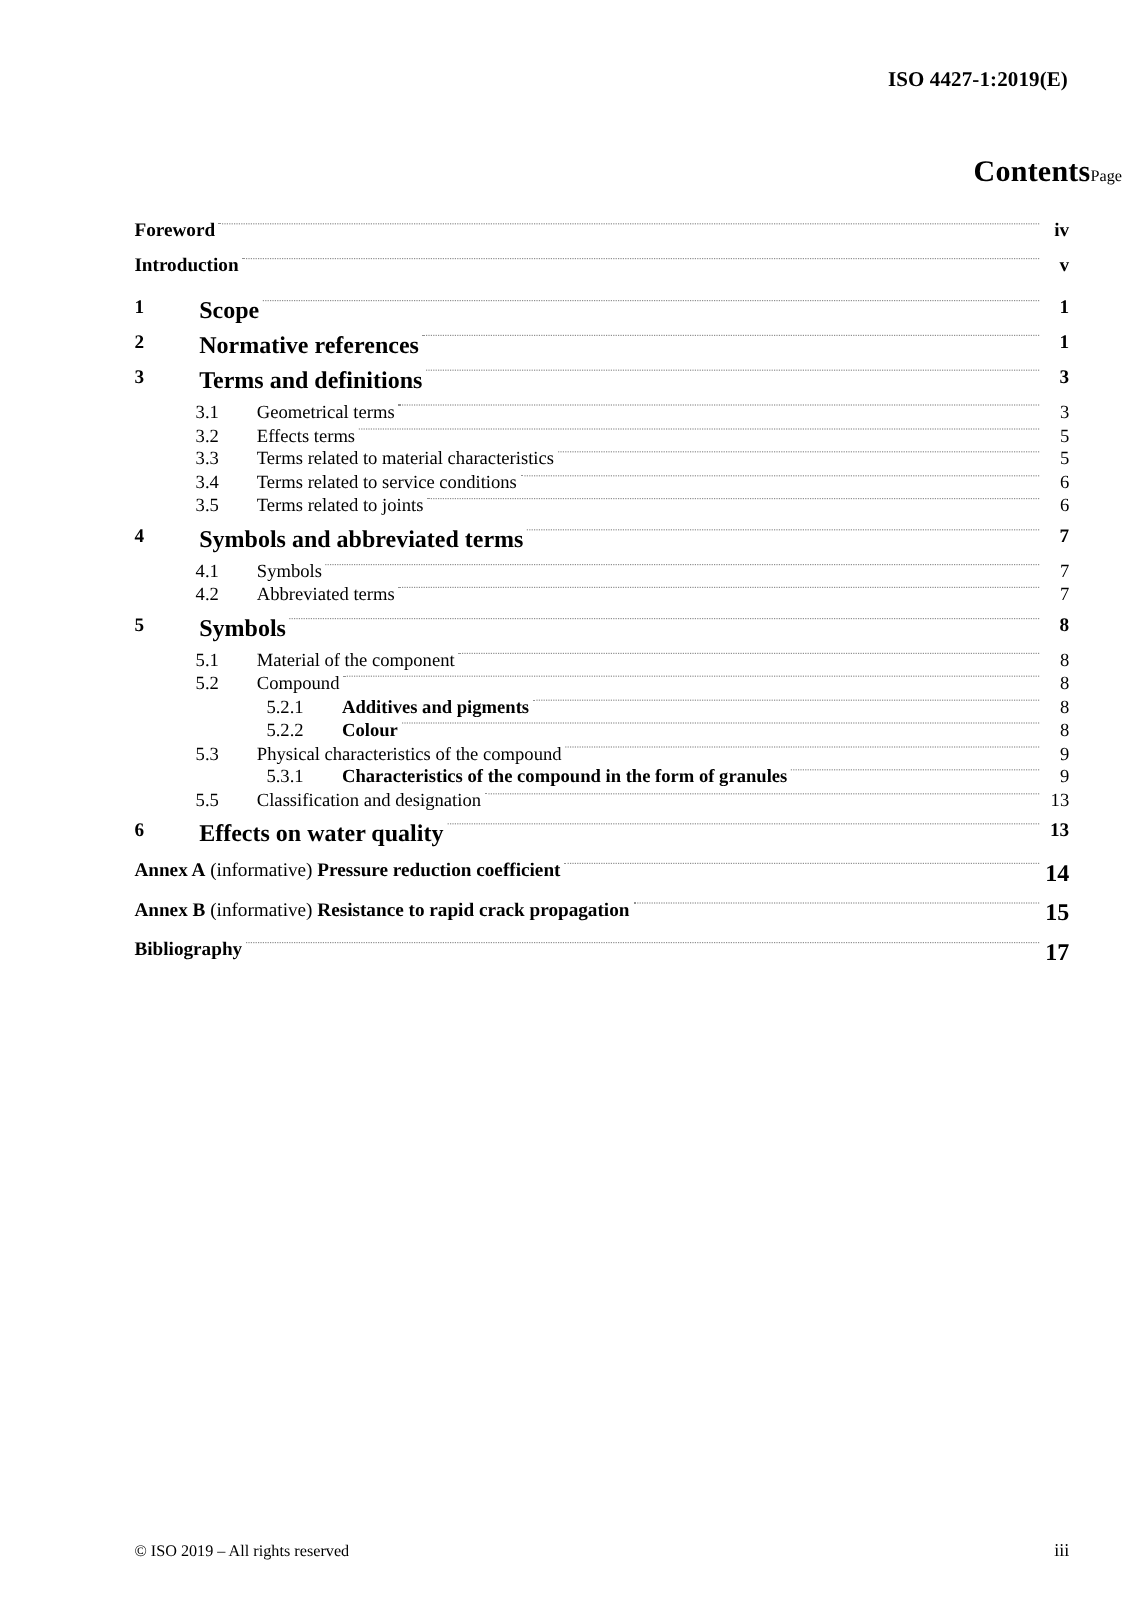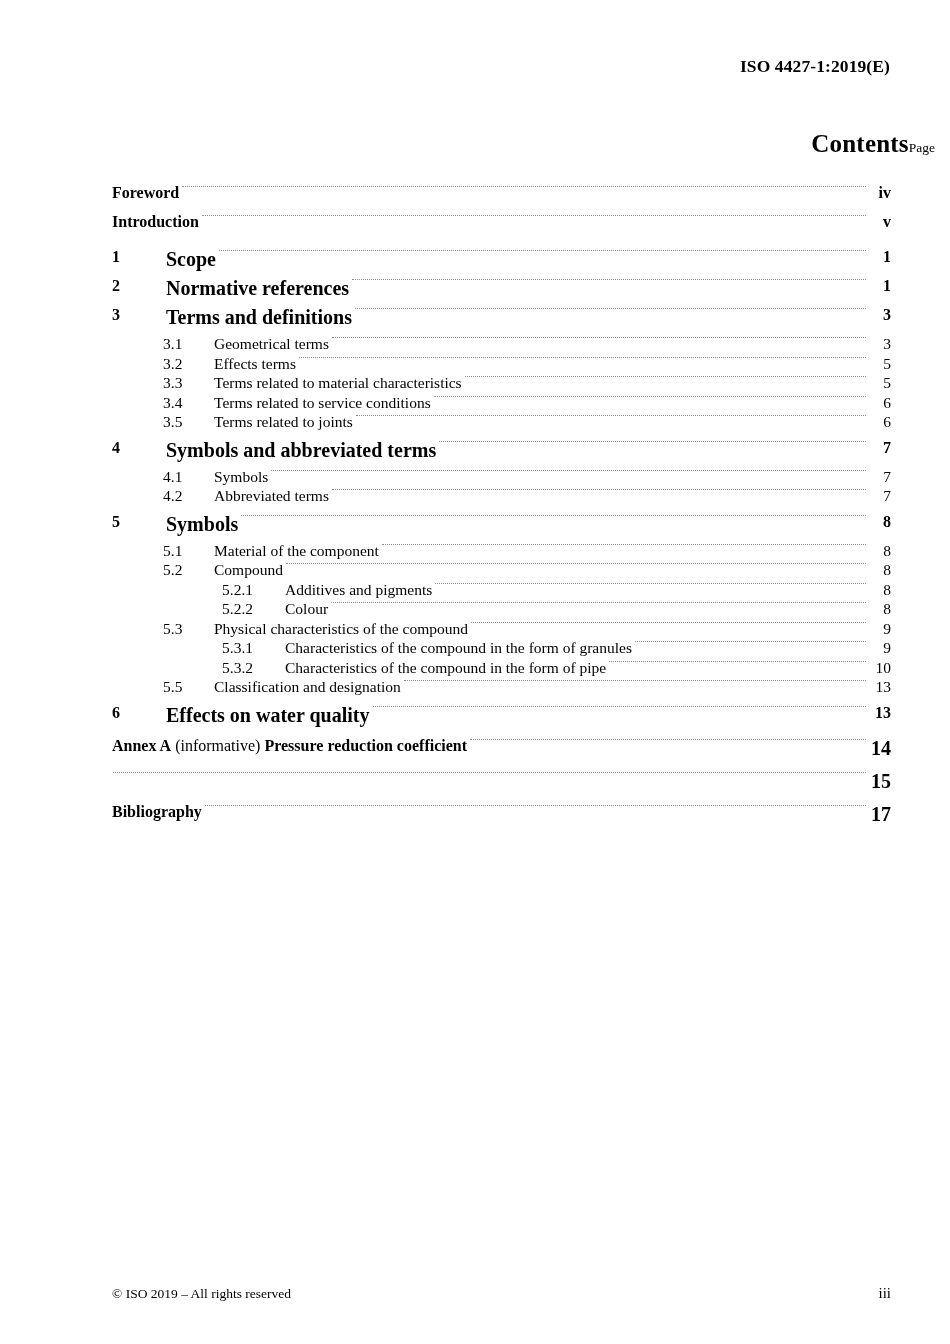--- a/index.html
+++ b/index.html
@@ -112,21 +112,21 @@
 
   .lvl-1 .toc-num  { width: 54px; font-weight: bold; font-size: 16px; }
   .lvl-1 .toc-text { font-weight: bold; font-size: 20px; }
   .lvl-1 .toc-pg   { font-weight: bold; font-size: 16px; }
 
   .lvl-2 .toc-num  { width: 51px; margin-left: 51px; font-weight: normal; }
   .lvl-2 .toc-text { font-weight: normal; }
   .lvl-2 .toc-pg   { font-weight: normal; }
 
   .lvl-3 .toc-num  { width: 63px; margin-left: 110px; font-weight: normal; }
-  .lvl-3 .toc-text { font-weight: normal; }
+  .lvl-3 .toc-text { font-weight: bold; }
   .lvl-3 .toc-pg   { font-weight: normal; }
 
   .lvl-annex .toc-text { font-size: 16px; }
   .lvl-annex .toc-pg   { font-weight: bold; font-size: 20px; }
   .annex-label { font-weight: bold; }
   .annex-kind  { font-weight: normal; }
   .annex-title { font-weight: bold; }
 
   
   .footer {
@@ -266,44 +266,39 @@
         <span class="toc-text">Physical characteristics of the compound</span>
         <span class="toc-dots"></span>
         <span class="toc-pg">9</span>
       </div>
       <div class="toc-entry lvl-3">
         <span class="toc-num">5.3.1</span>
         <span class="toc-text">Characteristics of the compound in the form of granules</span>
         <span class="toc-dots"></span>
         <span class="toc-pg">9</span>
       </div>
-      <div class="toc-entry lvl-3">
-        <span class="toc-num">5.3.2</span>
-        <span class="toc-text">Characteristics of the compound in the form of pipe</span>
-        <span class="toc-dots"></span>
-        <span class="toc-pg">10</span>
-      </div>
       <div class="toc-entry lvl-2">
         <span class="toc-num">5.5</span>
         <span class="toc-text">Classification and designation</span>
         <span class="toc-dots"></span>
         <span class="toc-pg">13</span>
       </div>
       <div class="toc-entry lvl-1 spaced">
         <span class="toc-num">6</span>
         <span class="toc-text">Effects on water quality</span>
         <span class="toc-dots"></span>
         <span class="toc-pg">13</span>
       </div>
       <div class="toc-entry lvl-annex spaced">
         <span class="toc-text"><span class="annex-label">Annex A</span> <span class="annex-kind">(informative)</span> <span class="annex-title">Pressure reduction coefficient</span></span>
         <span class="toc-dots"></span>
         <span class="toc-pg">14</span>
       </div>
       <div class="toc-entry lvl-annex spaced">
+        <span class="toc-text"><span class="annex-label">Annex B</span> <span class="annex-kind">(informative)</span> <span class="annex-title">Resistance to rapid crack propagation</span></span>
         <span class="toc-dots"></span>
         <span class="toc-pg">15</span>
       </div>
       <div class="toc-entry lvl-annex spaced">
         <span class="toc-text annex-title">Bibliography</span>
         <span class="toc-dots"></span>
         <span class="toc-pg">17</span>
       </div>
     </div>
 

